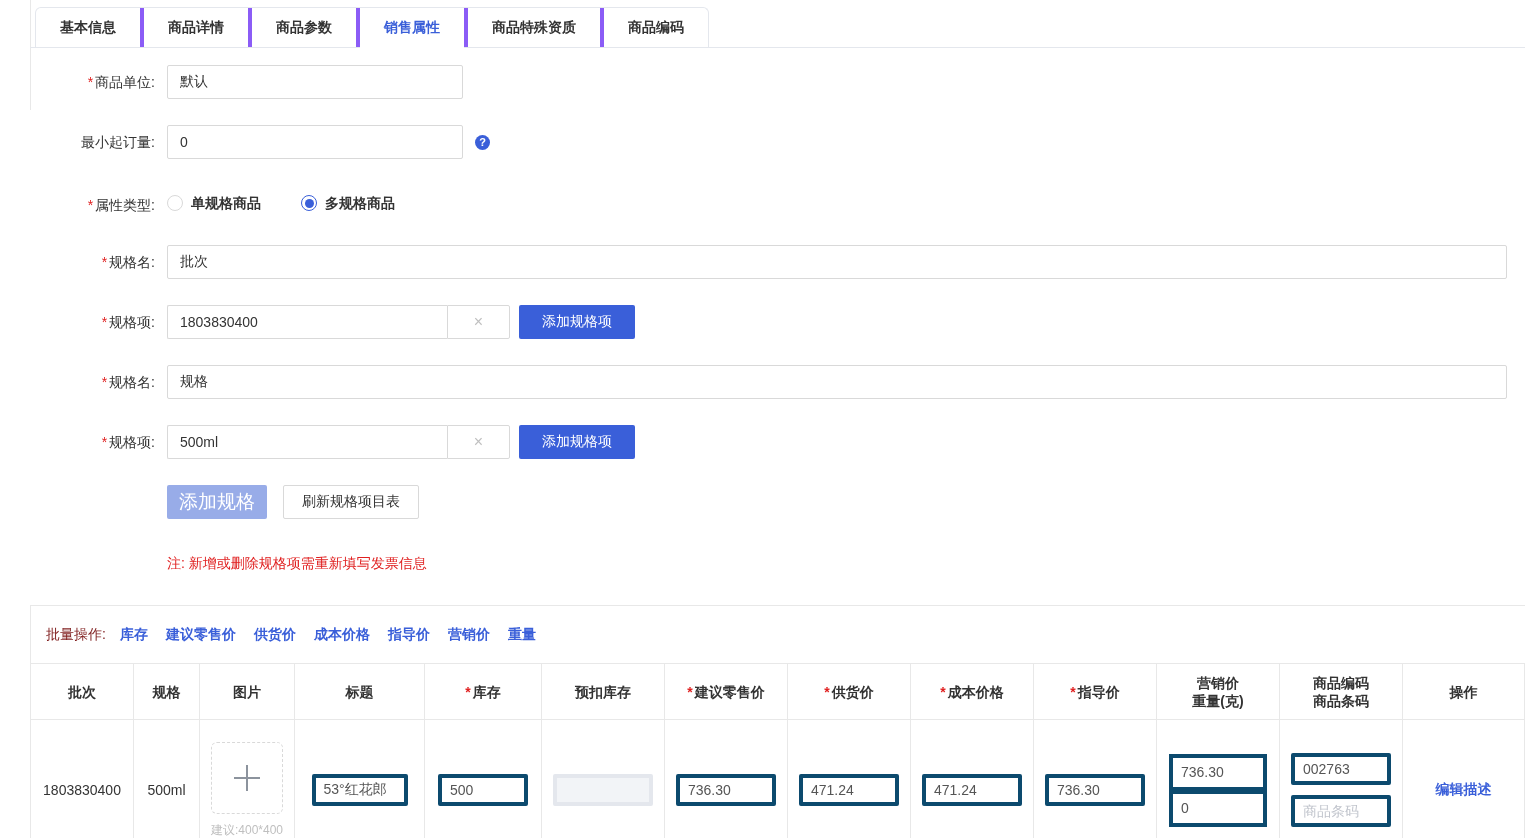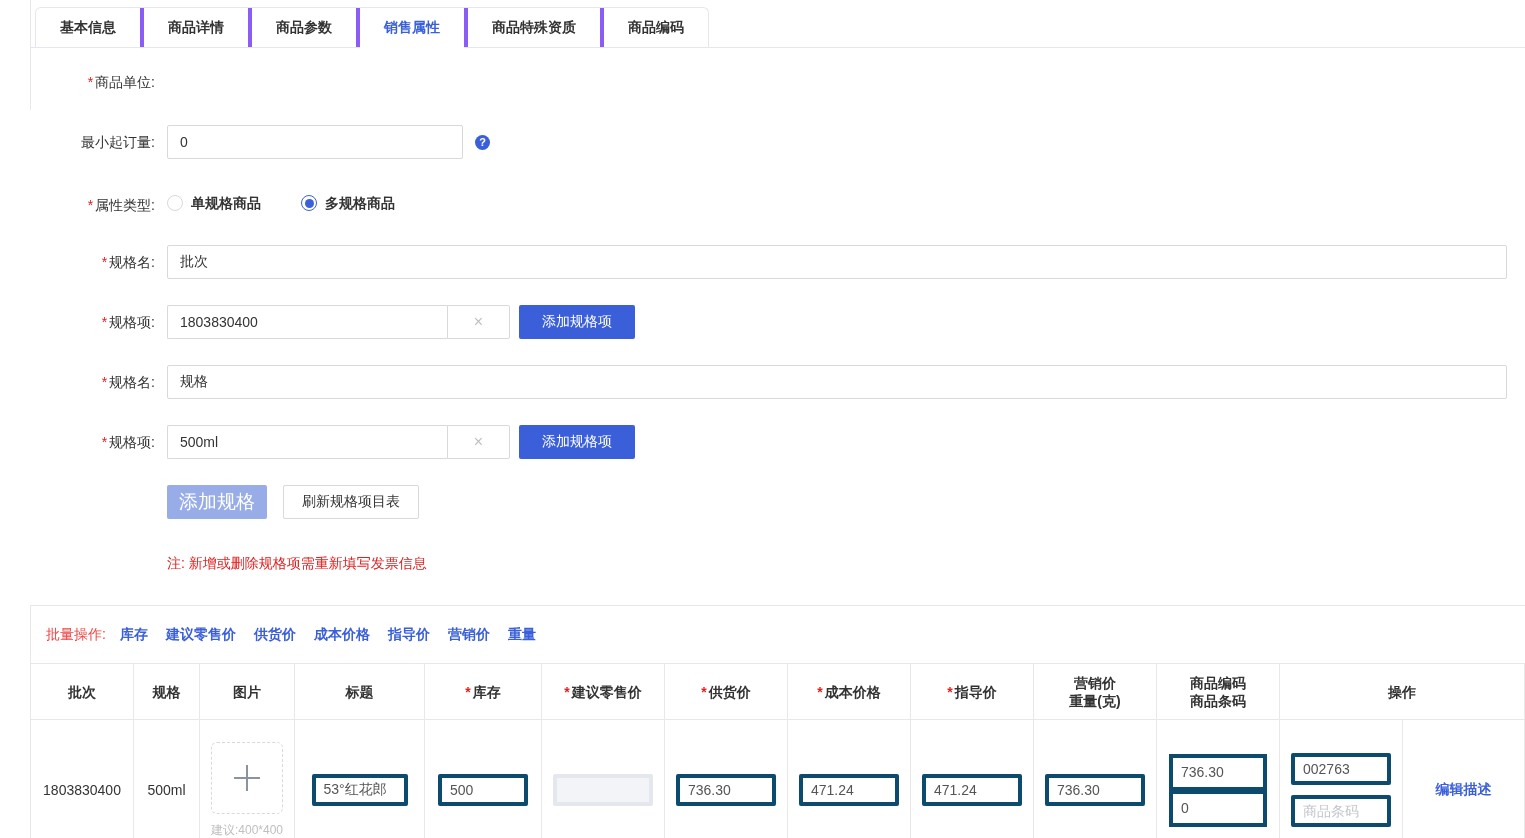--- a/index.html
+++ b/index.html
@@ -49,21 +49,21 @@
     color:#fff; border:none; border-radius:2px; font-size:19px; cursor:not-allowed; font-family:inherit; }
   .btn-plain { position:absolute; left:283px; top:485px; width:136px; height:34px; background:#fff;
     color:#333; border:1px solid #d9d9d9; border-radius:2px; font-size:14px; cursor:pointer; font-family:inherit; }
   .note { position:absolute; left:167px; top:555px; color:#e02020; font-size:14px; }
 
   
   .sku-table { position:absolute; top:605px; left:30px; width:1495px;
     border-top:1px solid #e8e8e8; border-left:1px solid #e8e8e8; background:#fff; }
   .batch-bar { height:58px; display:flex; align-items:center; padding-left:15px;
     border-bottom:1px solid #e8e8e8; }
-  .batch-label { color:#ef4444; margin-right:14px; }
+  .batch-label { color:#7f1d1d; margin-right:14px; }
   .batch-link { color:#3a5fd9; font-weight:600; margin-right:18px; cursor:pointer; text-decoration:none; }
 
   .thead, .trow { display:flex; }
   .thead { height:56px; border-bottom:1px solid #e8e8e8; }
   .th, .td { border-right:1px solid #e8e8e8; display:flex; flex-direction:column;
     align-items:center; justify-content:center; text-align:center; }
   .th { font-weight:600; color:#333; line-height:18px; }
   .trow { height:140px; }
   .c0{width:103px}.c1{width:66px}.c2{width:95px}.c3{width:130px}.c4{width:117px}
   .c5,.c6,.c7,.c8,.c9,.c10,.c11{width:123px}.c12{flex:1}
@@ -99,20 +99,21 @@
   <div class="tabs-strip">
     <div class="tab">基本信息</div>
     <div class="tab">商品详情</div>
     <div class="tab">商品参数</div>
     <div class="tab active">销售属性</div>
     <div class="tab">商品特殊资质</div>
     <div class="tab">商品编码</div>
   </div>
 
   <div class="form-label required" style="top:65px;">商品单位:</div>
+  <input class="txt-input input-unit" value="默认" style="">
 
   <div class="form-label" style="top:125px;">最小起订量:</div>
   <input class="txt-input input-minorder" value="0" style="">
   <div class="help-icon">?</div>
 
   <div class="form-label mid required" style="top:195px;">属性类型:</div>
   <div class="radio-row">
     <span class="radio"></span>
     <span class="radio-label">单规格商品</span>
     <span class="radio-gap"></span>
@@ -170,20 +171,23 @@
         </div>
       <div class="th c2">
           <span>图片</span>
         </div>
       <div class="th c3">
           <span>标题</span>
         </div>
       <div class="th c4">
           <span class="required">库存</span>
         </div>
+      <div class="th c5">
+          <span>预扣库存</span>
+        </div>
       <div class="th c6">
           <span class="required">建议零售价</span>
         </div>
       <div class="th c7">
           <span class="required">供货价</span>
         </div>
       <div class="th c8">
           <span class="required">成本价格</span>
         </div>
       <div class="th c9">

